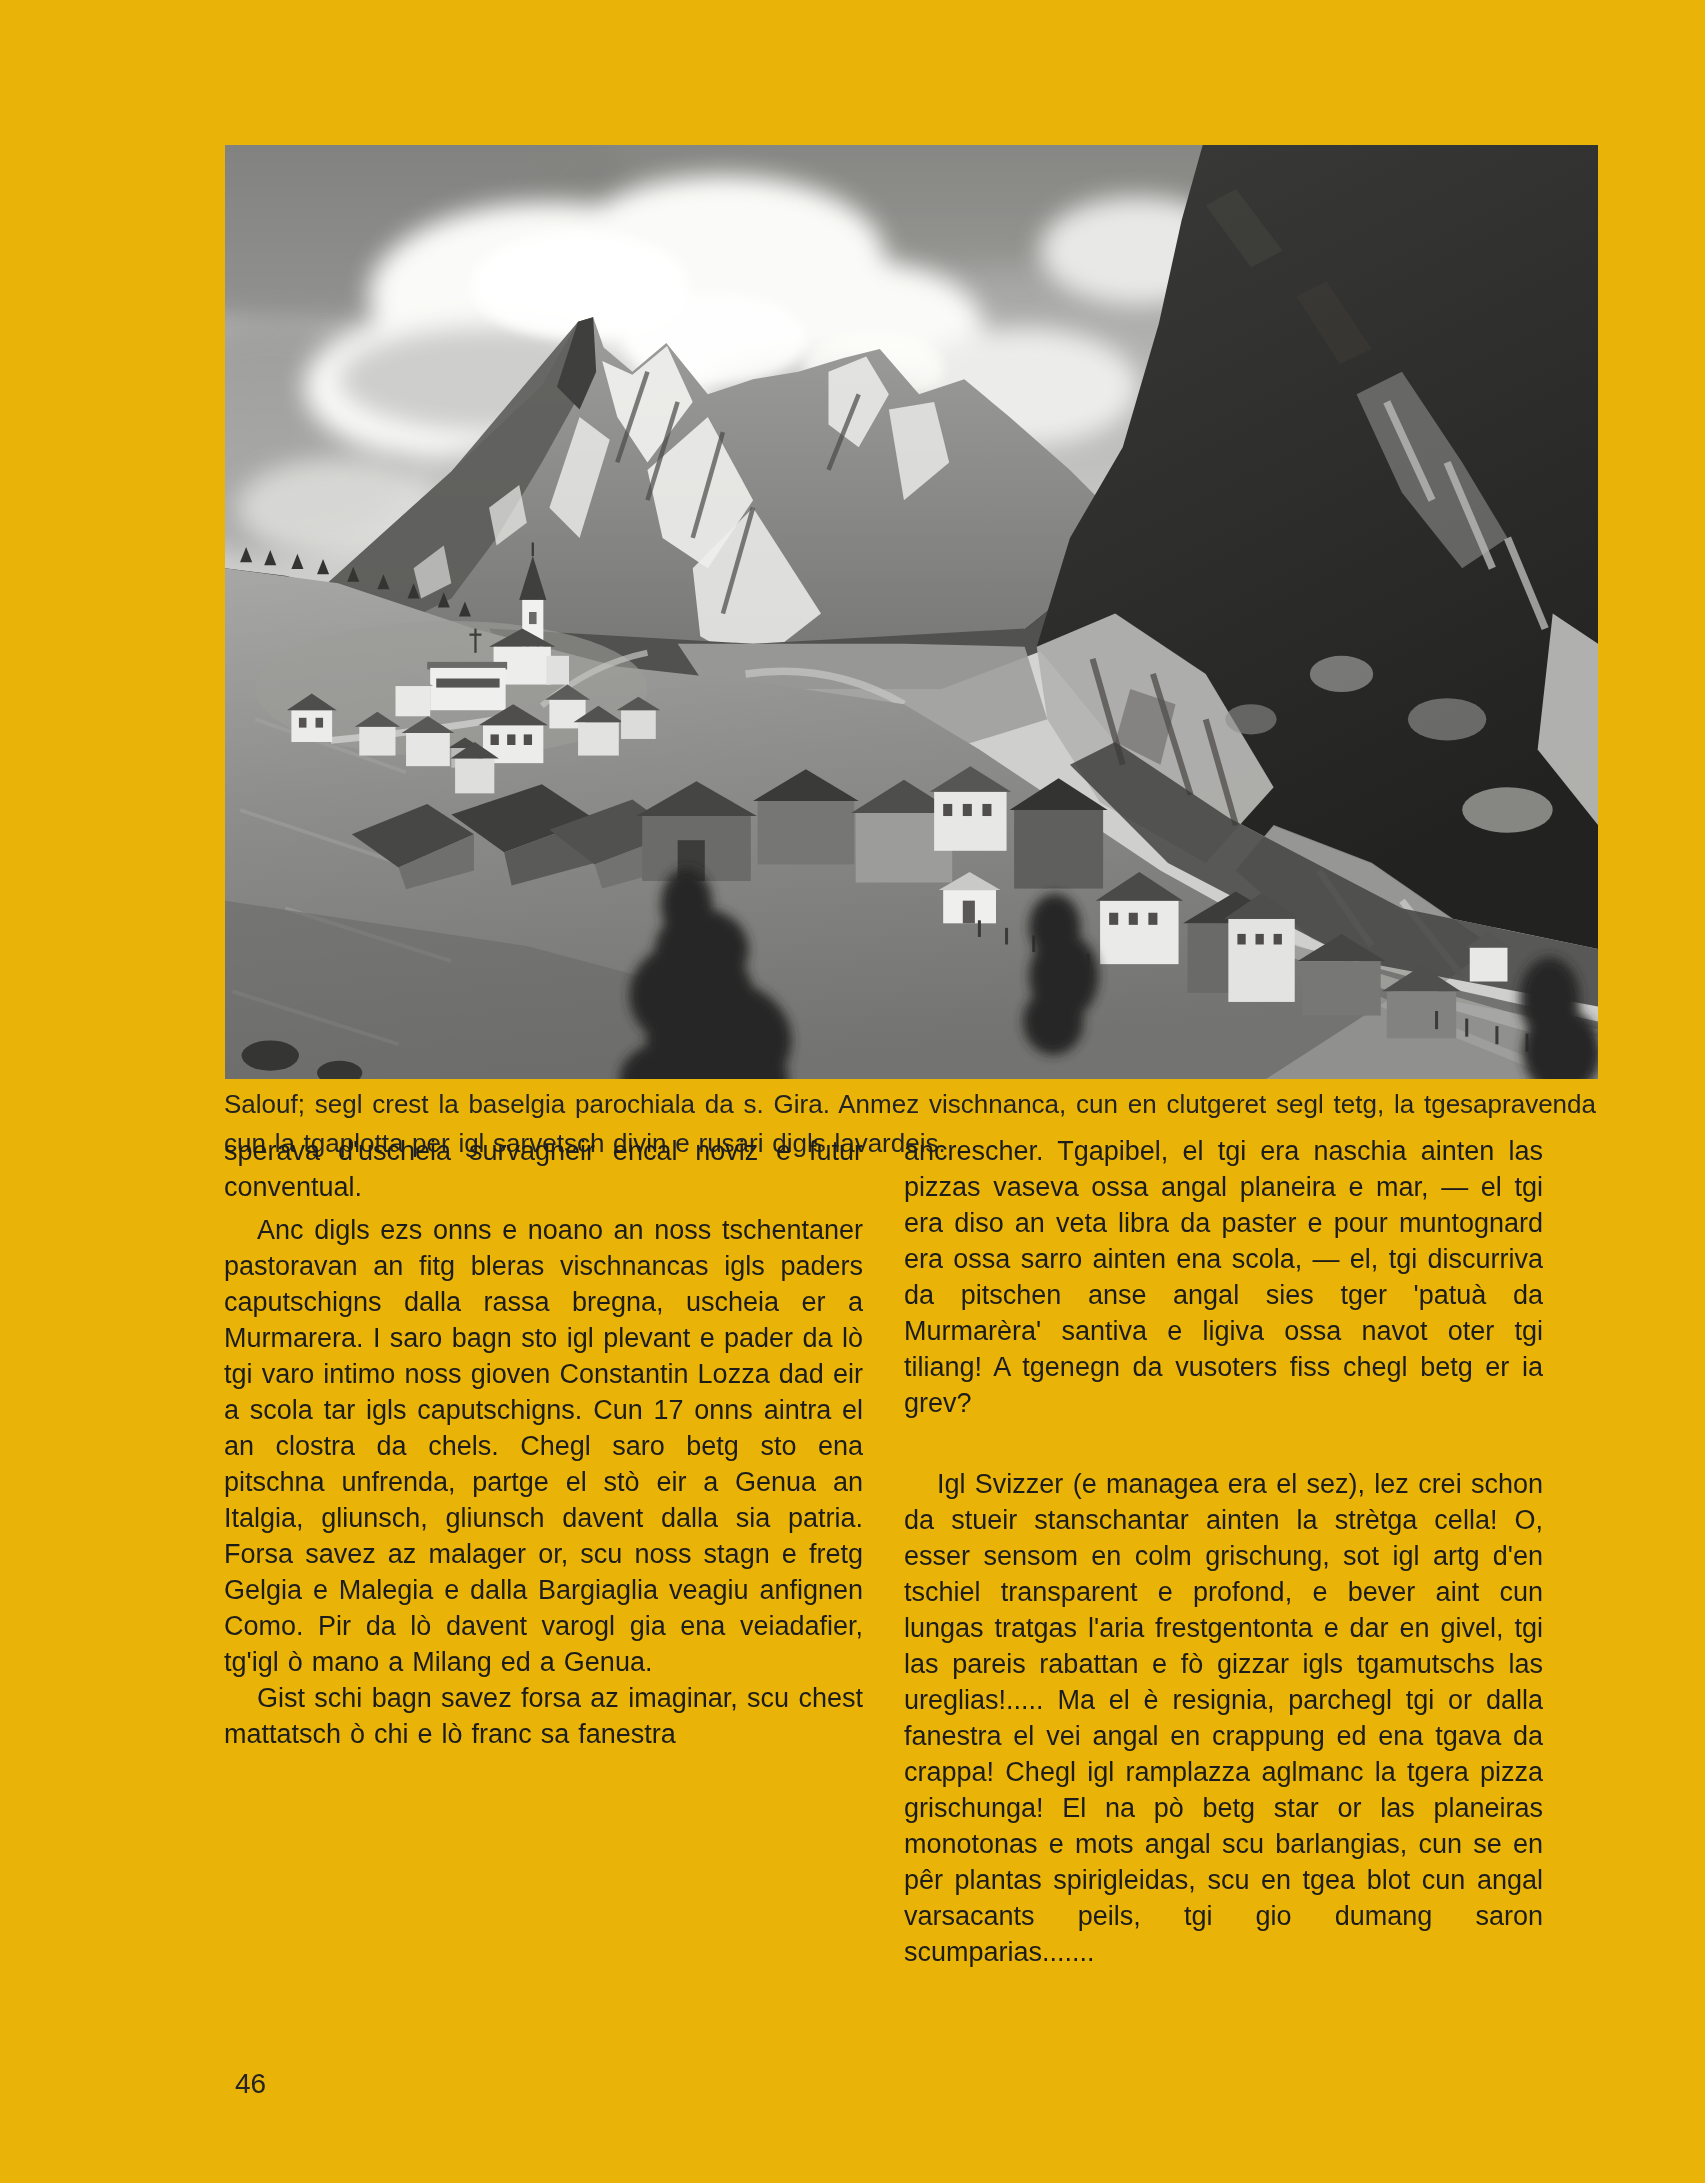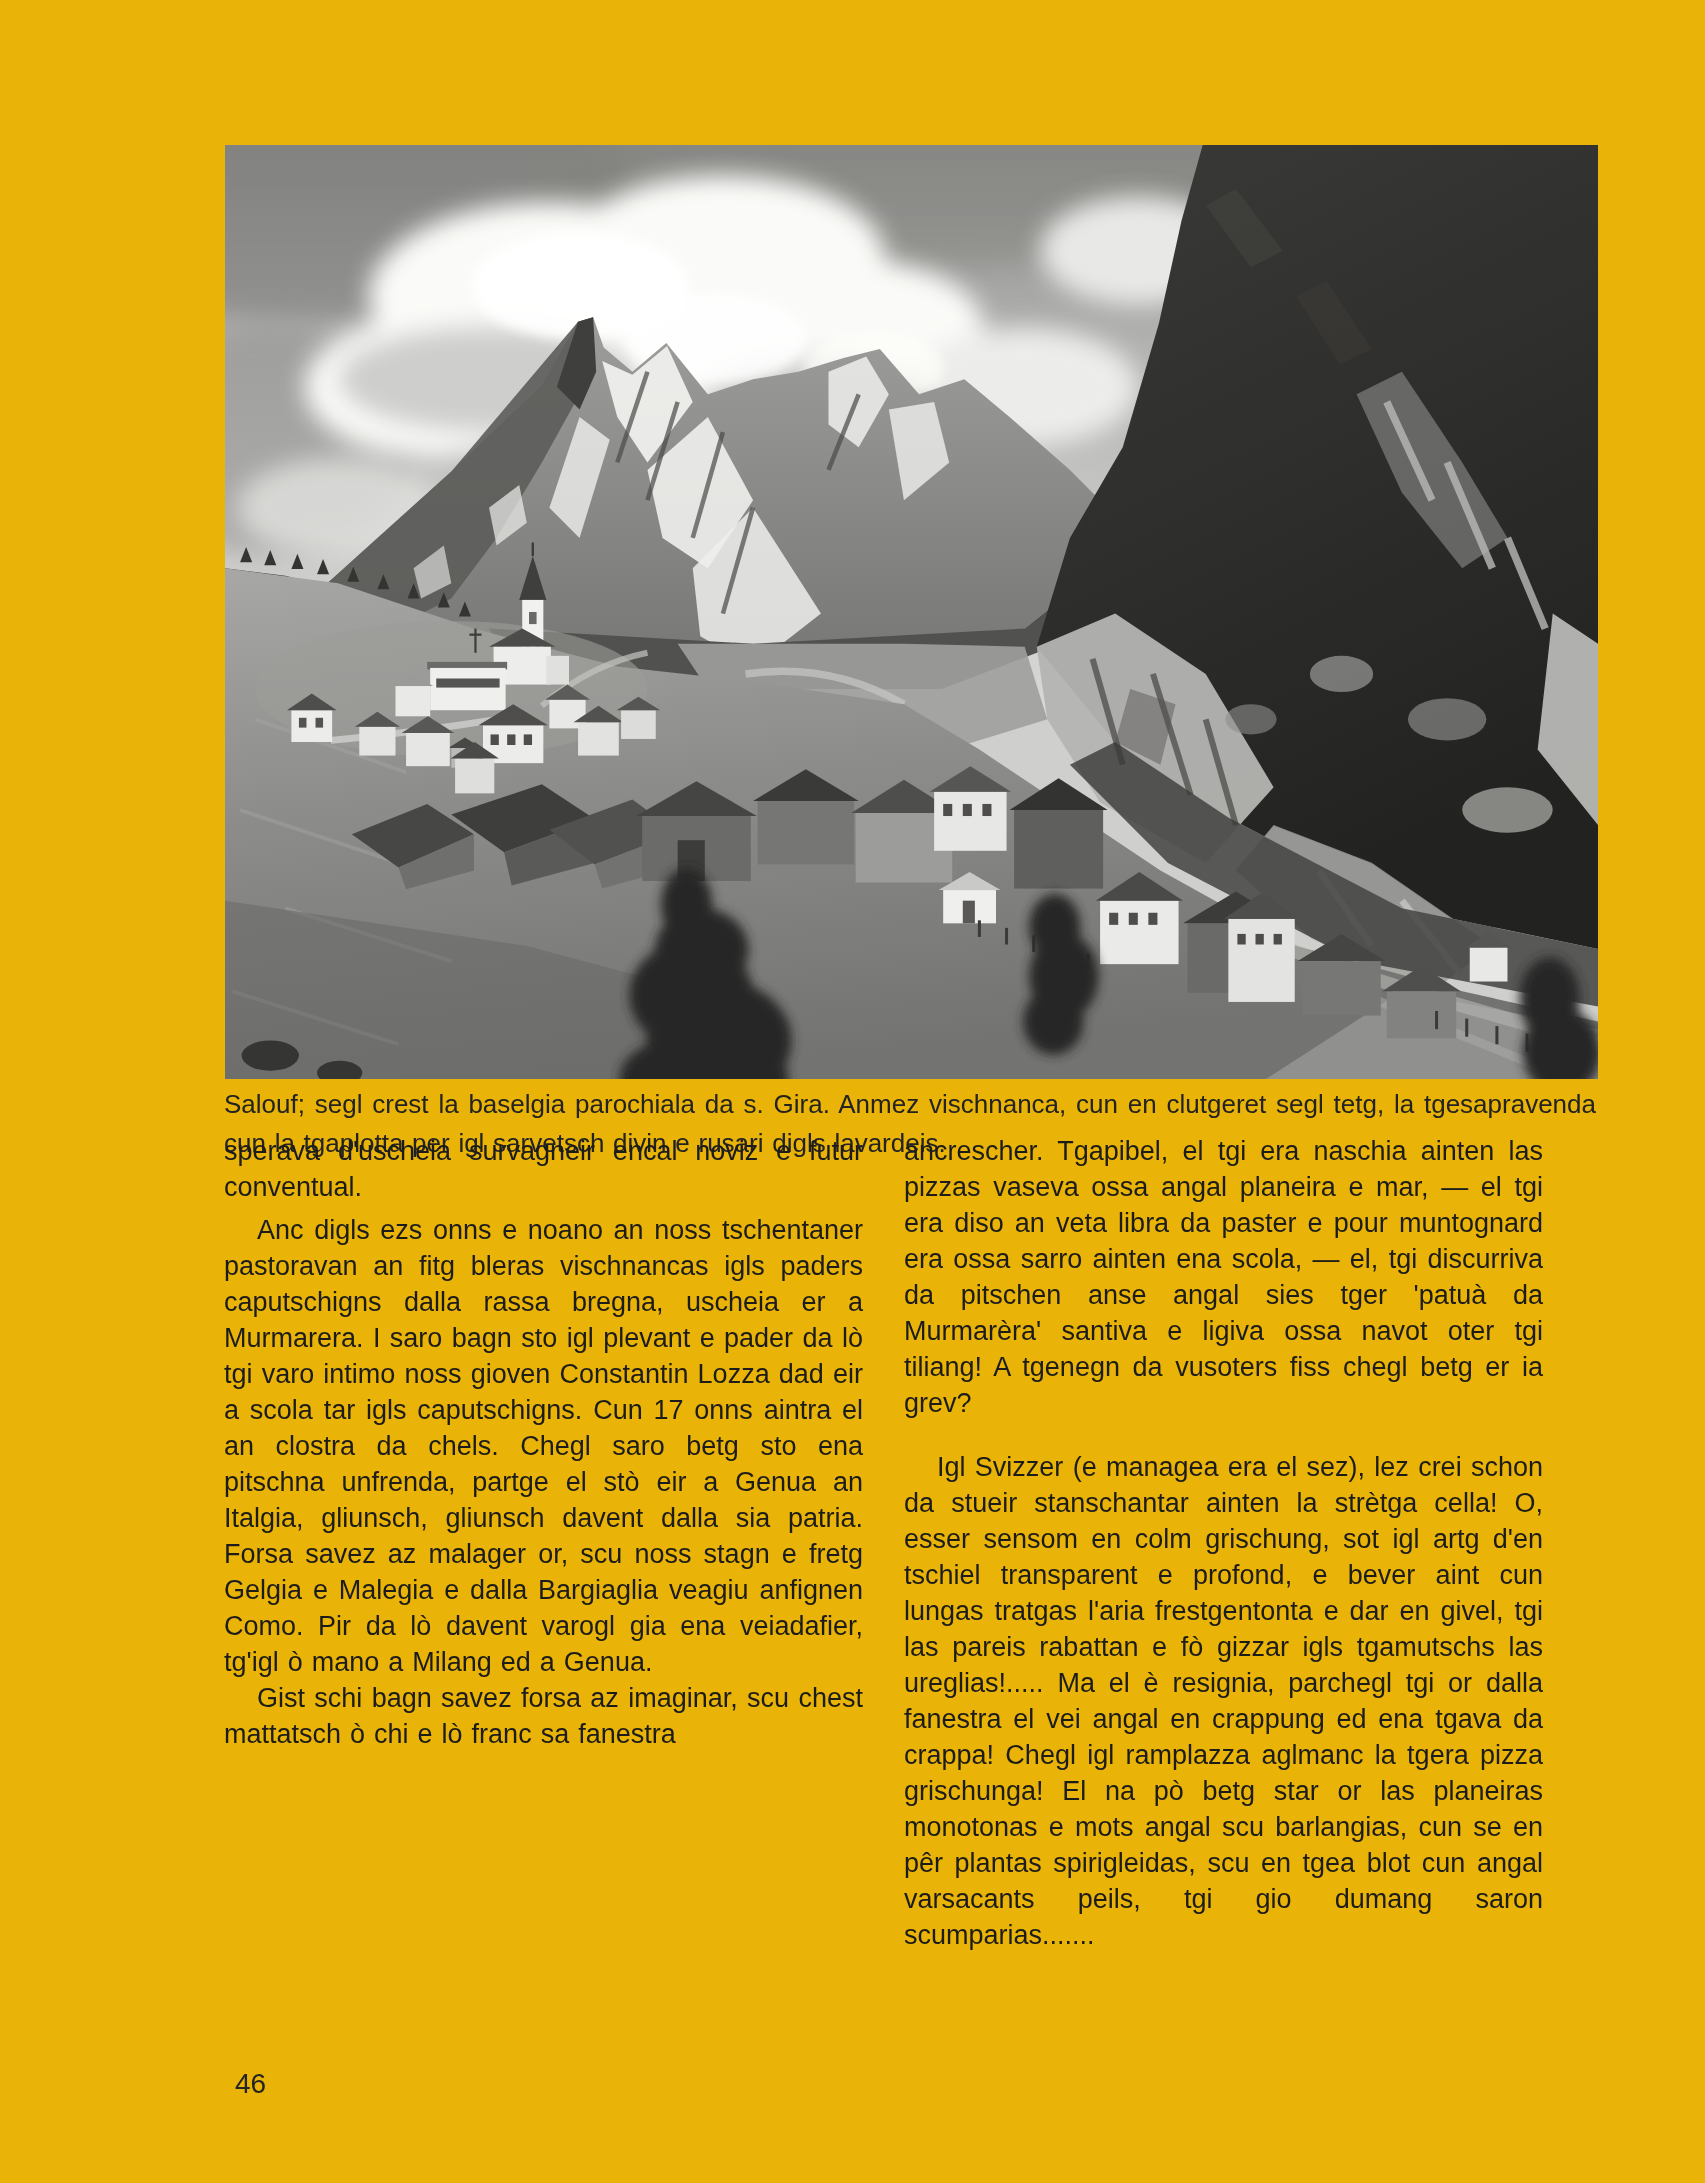--- a/index.html
+++ b/index.html
@@ -28,21 +28,21 @@
     font-size:27px;line-height:36px;
     text-align:justify;
     color:#1c1c1a;
     word-spacing:1.5px;
   }
   .col-left{left:224px;}
   .col-right{left:904px;}
   .col p{margin:0;padding:0;}
   .col p.indent{text-indent:33px;}
   .col p.space-before{margin-top:7px;}
-  .col-right p.space-before{margin-top:28px;}
+  .col-right p.space-before{margin-top:45px;}
   .page-number{
     position:absolute;left:235px;top:2068px;
     font-size:28px;color:#242422;
   }
 </style>
 </head>
 <body>
 
 <div class="page">
 

